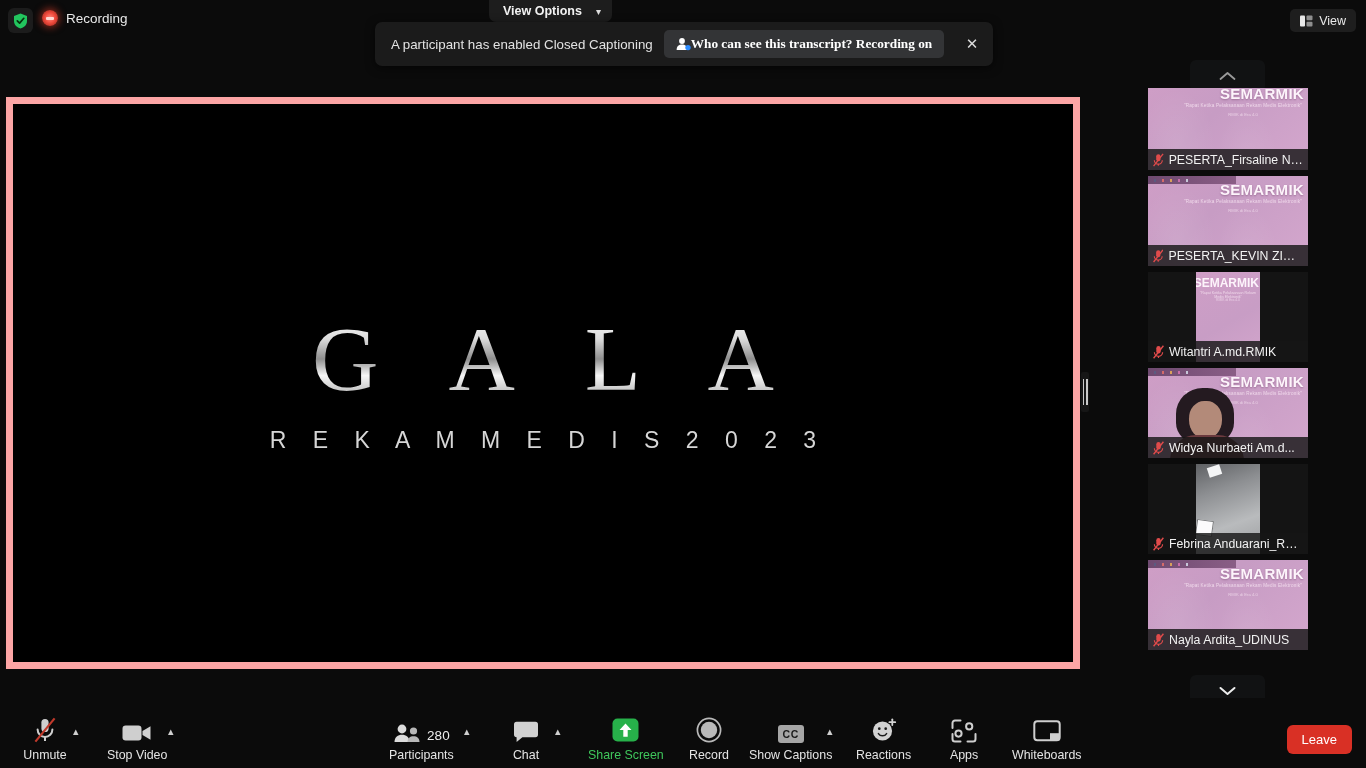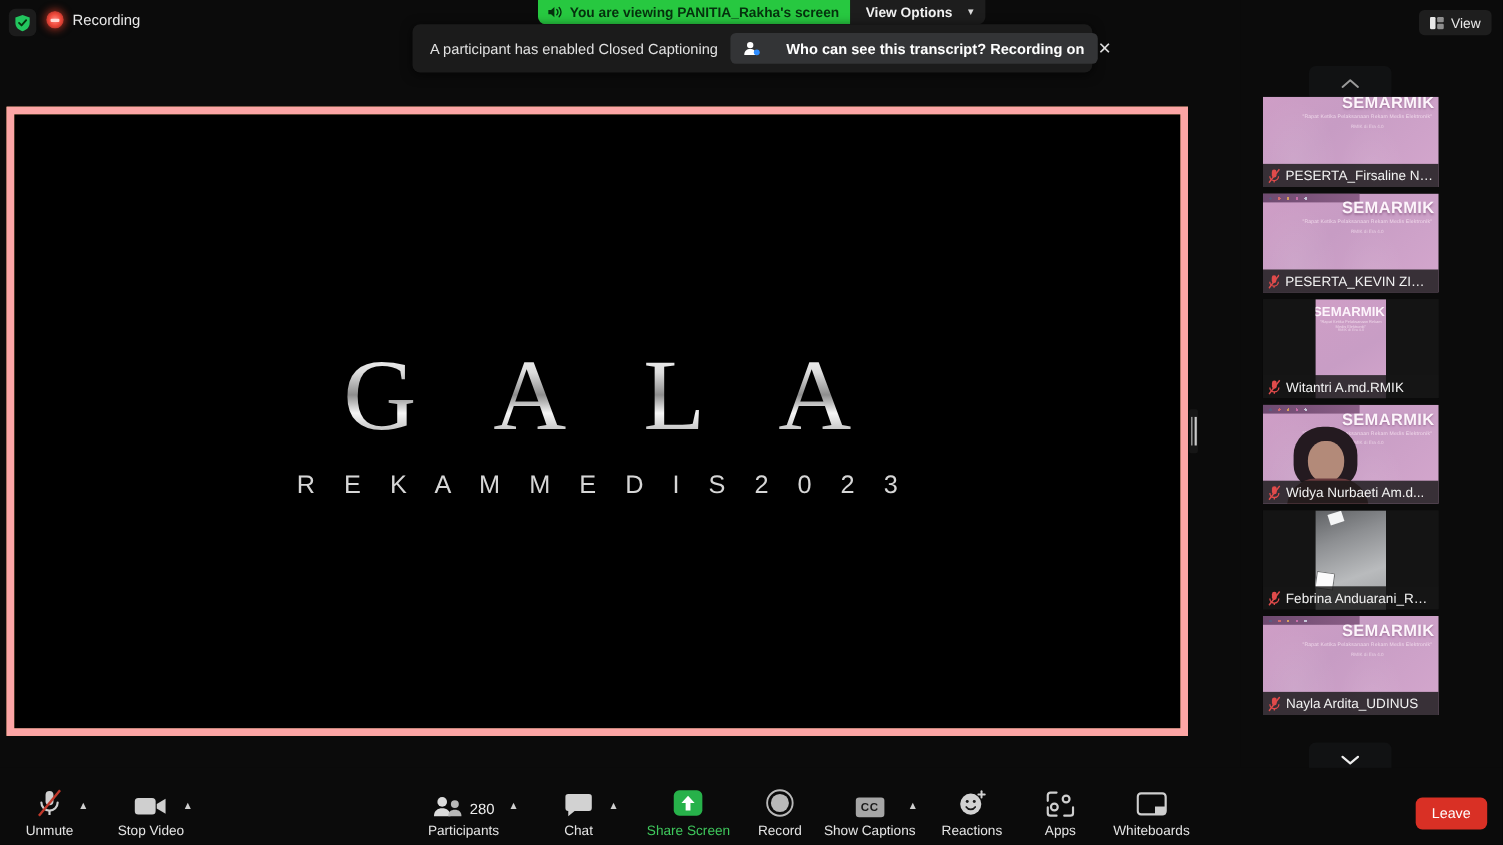--- a/index.html
+++ b/index.html
@@ -63,22 +63,23 @@
   
   .ccnotif {
     position: absolute; left: 375px; top: 22px; width: 618px; height: 44px;
     background: #1b1b1b; border-radius: 7px;
     display: flex; align-items: center; padding: 0 8px 0 16px;
     box-shadow: 0 2px 10px rgba(0,0,0,.6);
   }
   .cc-msg { color: #e2e2e2; font-size: 13.3px; white-space: nowrap; }
   .cc-pill {
     margin-left: 11px; height: 28px; background: #333436;
-    border-radius: 5px; display: flex; align-items: center; gap: 24px;
+    border-radius: 5px; display: flex; align-items: center; gap: 0;
     padding: 0 12px;
+    font-family: Liberation Serif, serif;
   }
   .cc-pill-text { color: #ffffff; font-size: 13.3px; font-weight: bold; white-space: nowrap; }
   .cc-close {
     margin-left: auto; width: 26px; height: 26px; border-radius: 4px;
     display: flex; align-items: center; justify-content: center;
     color: #dcdcdc; font-size: 15px;
   }
 
   
   .sharewrap {
@@ -282,28 +283,20 @@
     </div>
 
     <div class="rec-group">
       <span class="rec-dot">
           <i></i>
         </span>
       <span class="rec-text">Recording</span>
     </div>
 
     <div class="viewbanner">
-      <div class="vb-green">
-        <svg width="14" height="12" viewBox="0 0 14 12" aria-hidden="true">
-          <path d="M0.5 4 H3 L6 1.3 V10.7 L3 8 H0.5 Z" fill="#06310e"></path>
-          <path d="M8.2 3.6 a3.3 3.3 0 0 1 0 4.8" stroke="#06310e" stroke-width="1.3" fill="none" stroke-linecap="round"></path>
-          <path d="M10.3 1.8 a6 6 0 0 1 0 8.4" stroke="#06310e" stroke-width="1.3" fill="none" stroke-linecap="round"></path>
-        </svg>
-        <span>You are viewing PANITIA_Rakha's screen</span>
-      </div>
       <div class="vb-opts">
         <span>View Options</span>
         <span class="chev">▾</span>
       </div>
     </div>
 
     <div class="viewbtn">
       <svg width="13" height="12" viewBox="0 0 13 12" aria-hidden="true">
         <rect x="0" y="0.5" width="5" height="11" rx="1" fill="#e8e8e8"></rect>
         <rect x="6.5" y="0.5" width="6" height="4.8" rx="1" fill="#8f8f8f"></rect>

